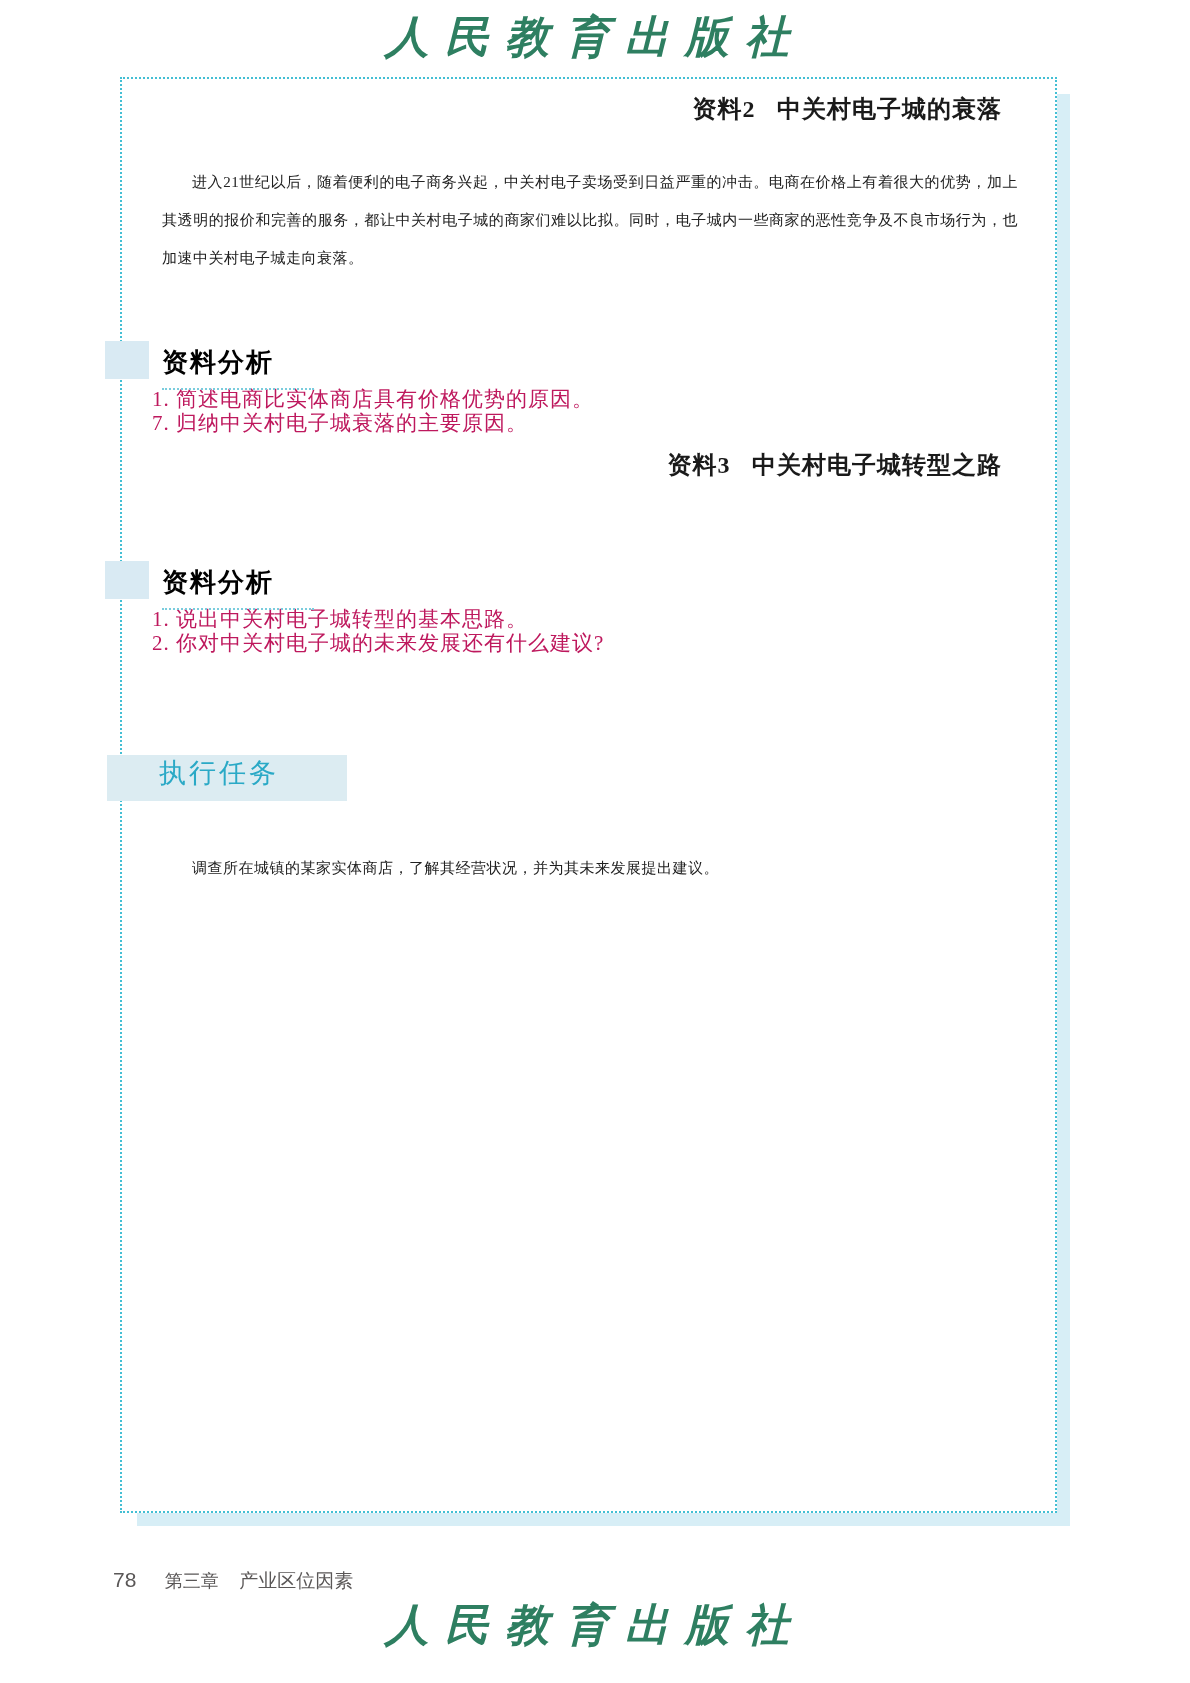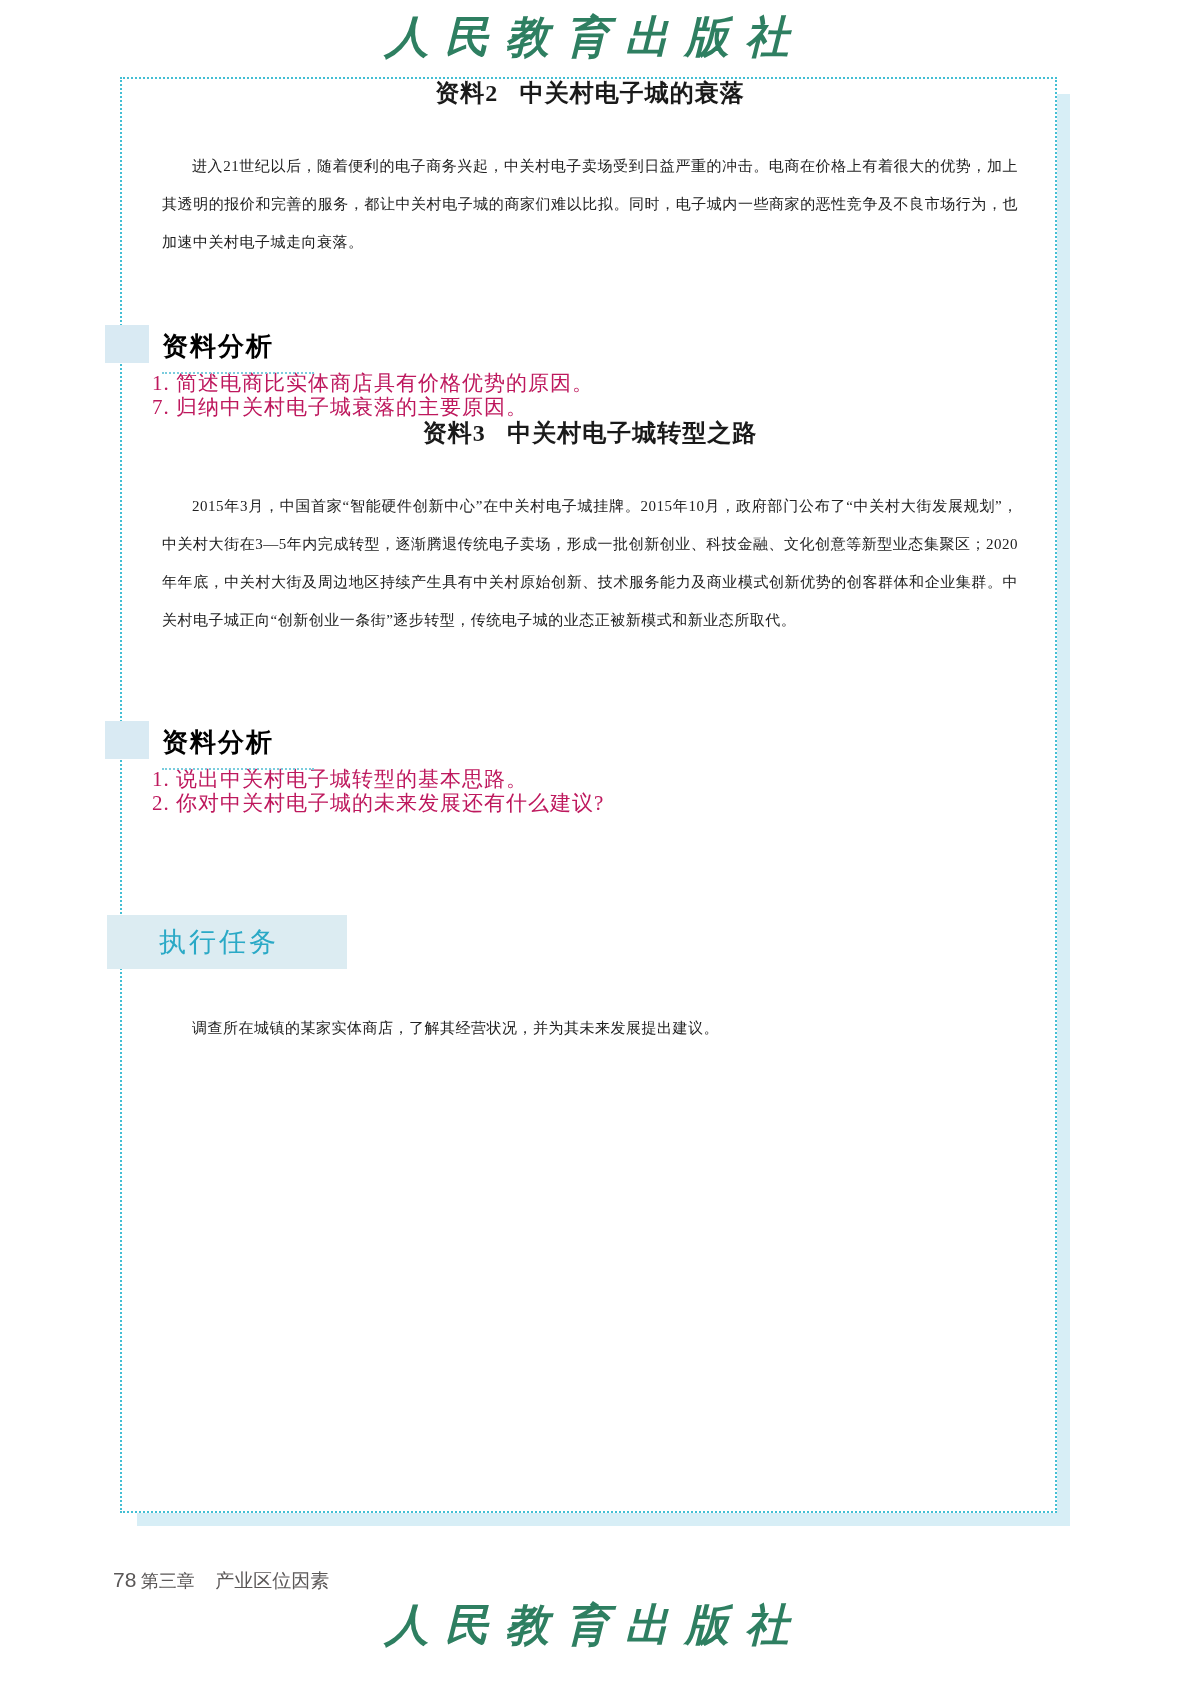--- a/index.html
+++ b/index.html
@@ -33,22 +33,22 @@
     position: absolute;
     left: 120px; top: 77px;
     width: 937px; height: 1436px;
     border: 2px dotted #43bfd4;
     box-shadow: 15px 15px 0 -2px #d7eef6;
     padding: 0 37px 0 40px;
     background: #ffffff;
   }
 
   h2.sec-title {
-    margin: 0;
-    text-align: center;
+    margin: 16px;
+    text-align: right;
     font-size: 24px;
     line-height: 28px;
     font-weight: bold;
     color: #1a1a1a;
     letter-spacing: 1px;
   }
   .mt-title-1 { margin-top: 100px; }
   .mt-title-2 { margin-top: 34px; }
   .h-gap { margin-left: 0.9em; }
 
@@ -94,43 +94,43 @@
     letter-spacing: 1px;
   }
   .q-first { margin-top: 22px; }
   .q-next  { margin-top: 22px; }
 
   
   .task-band { position: relative; margin-top: 100px; height: 54px; }
   .task-box {
     position: absolute;
     left: -55px; top: 0;
-    width: 240px; height: 54px;
+    width: 240px; height: 46px;
     background: #dcecf2;
-    display: flex; align-items: center;
+    display: flex; 
     padding-left: 52px;
   }
   .task-label {
     font-family: "Liberation Sans", "DejaVu Sans", sans-serif;
     font-size: 27px;
     color: #2aa9c6;
     letter-spacing: 3px;
   }
   .task-text { margin-top: 40px; }
 
   
   .footer {
     position: absolute;
     left: 113px; top: 1568px;
     font-family: "Liberation Sans", "DejaVu Sans", sans-serif;
     color: #5a5757;
     white-space: nowrap;
   }
   .page-num { font-size: 21px; }
-  .chapter-label { font-size: 18px; }
+  .chapter-label { font-size: 18px; margin-left: 24px; }
   .chapter-title { font-size: 19px; margin-left: 16px; }
 </style>
 </head>
 <body>
 
 <div class="brand-logo logo-top">人民教育出版社</div>
 
 <div class="content-box">
 
   <h2 class="sec-title mt-title-1">
@@ -144,21 +144,20 @@
     <span class="analysis-label">资料分析</span>
   </div>
 
   <p class="question q-first">1. 简述电商比实体商店具有价格优势的原因。</p>
   <p class="question q-next">7. 归纳中关村电子城衰落的主要原因。</p>
 
   <h2 class="sec-title mt-title-2">
     <span>资料3</span><span class="h-gap">中关村电子城转型之路</span>
   </h2>
 
-  <p class="body-text">2015年3月，中国首家“智能硬件创新中心”在中关村电子城挂牌。2015年10月，政府部门公布了“中关村大街发展规划”，中关村大街在3—5年内完成转型，逐渐腾退传统电子卖场，形成一批创新创业、科技金融、文化创意等新型业态集聚区；2020年年底，中关村大街及周边地区持续产生具有中关村原始创新、技术服务能力及商业模式创新优势的创客群体和企业集群。中关村电子城正向“创新创业一条街”逐步转型，传统电子城的业态正被新模式和新业态所取代。</p>
 
   <div class="analysis" style="margin-top:86px;">
     <span class="analysis-square"></span>
     <span class="analysis-label">资料分析</span>
   </div>
 
   <p class="question q-first">1. 说出中关村电子城转型的基本思路。</p>
   <p class="question q-next">2. 你对中关村电子城的未来发展还有什么建议?</p>
 
   <div class="task-band">

